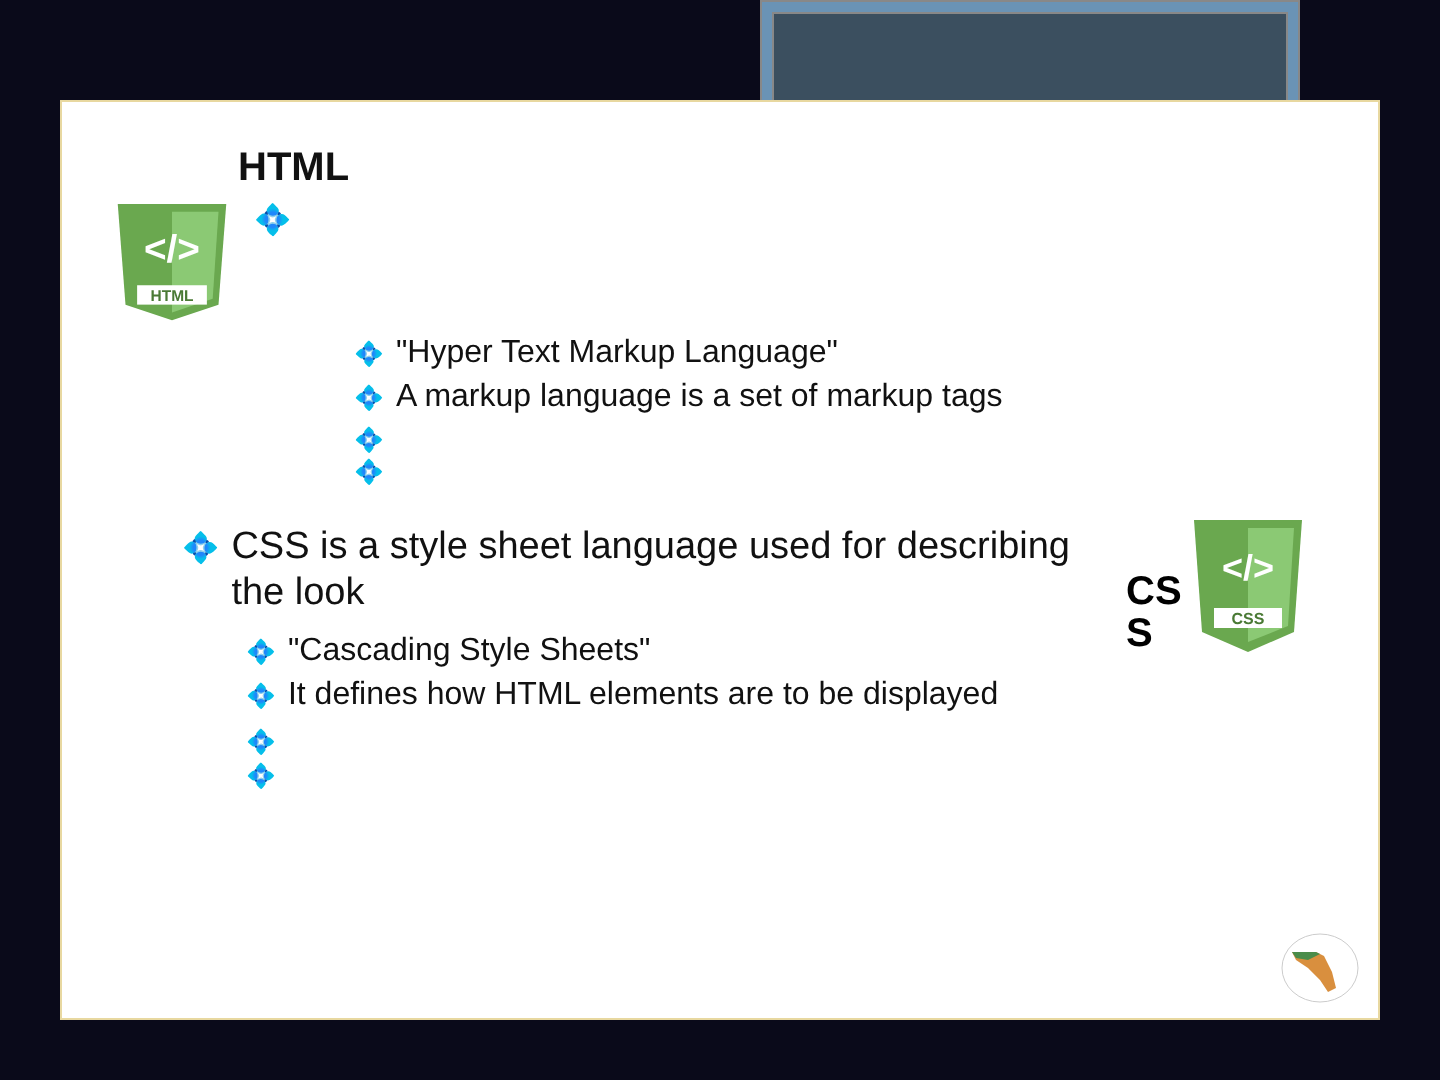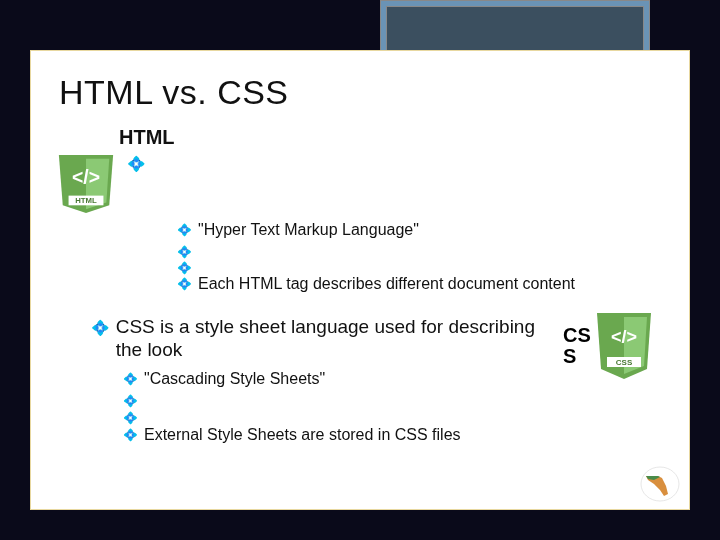--- a/index.html
+++ b/index.html
@@ -82,21 +82,21 @@
   .css-section { margin-top: 20px; position: relative; }
   .css-lvl1 { font-size: 19px; margin-left: 32px; line-height: 1.25; padding-right: 120px; }
   .css-lvl1 .bullet-icon { color: #7a1a1a; font-size: 15px; top: 4px; }
   .css-lvl2 { font-size: 16px; margin-left: 64px; line-height: 1.4; }
   .css-lvl2 .bullet-icon { color: #7a1a1a; font-size: 12px; top: 3px; }
   .css-badge-box {
     position: absolute;
     right: 8px;
     top: -4px;
     display: flex;
-    align-items: center;
+    align-items: flex-end;
     gap: 2px;
   }
   .css-label {
     font-size: 20px;
     font-weight: bold;
     line-height: 1.05;
     width: 30px;
   }
   .css-badge {
     width: 58px;
@@ -114,21 +114,20 @@
 </head>
 <body>
 
 <div class="tab-block">
   <div class="tab-outer"></div>
   <div class="tab-inner"></div>
 </div>
 
 <div class="content-panel">
 
-  <h1 class="slide-title">HTML vs. CSS</h1>
 
   <div class="section-heading">HTML</div>
 
   <div class="row-with-icon intro-block">
     <svg class="html-badge" viewBox="0 0 64 64">
       <path d="M4 2 L60 2 L56 54 L32 62 L8 54 Z" fill="#6aa84f"></path>
       <path d="M32 6 L56 6 L53 51 L32 58 Z" fill="#8bc974"></path>
       <text x="32" y="32" font-size="20" font-weight="bold" fill="#fff" text-anchor="middle">&lt;/&gt;</text>
       <rect x="14" y="44" width="36" height="10" fill="#fff"></rect>
       <text x="32" y="52" font-size="8" font-weight="bold" fill="#4a7a35" text-anchor="middle">HTML</text>
@@ -139,27 +138,27 @@
       </div>
     </div>
   </div>
 
   <div class="bullet-line lvl2">
       <span class="bullet-icon">💠</span>
       <span>"Hyper Text Markup Language"</span>
     </div>
   <div class="bullet-line lvl2">
       <span class="bullet-icon">💠</span>
+      <span>A markup language is a set of markup tags</span>
     </div>
   <div class="bullet-line lvl2">
       <span class="bullet-icon">💠</span>
     </div>
   <div class="bullet-line lvl2">
       <span class="bullet-icon">💠</span>
-      <span>Each HTML tag describes different document content</span>
     </div>
 
   <div class="css-section">
     <div class="css-badge-box">
       <div class="css-label">CS S</div>
       <svg class="css-badge" viewBox="0 0 58 70">
         <path d="M2 2 L56 2 L52 58 L29 68 L6 58 Z" fill="#6aa84f"></path>
         <path d="M29 6 L52 6 L49 55 L29 63 Z" fill="#8bc974"></path>
         <text x="29" y="32" font-size="18" font-weight="bold" fill="#fff" text-anchor="middle">&lt;/&gt;</text>
         <rect x="12" y="46" width="34" height="10" fill="#fff"></rect>
@@ -171,27 +170,27 @@
       <span class="bullet-icon">💠</span>
       <span>CSS is a style sheet language used for describing the look</span>
     </div>
     <div style="height:6px"></div>
     <div class="bullet-line css-lvl2">
         <span class="bullet-icon">💠</span>
         <span>"Cascading Style Sheets"</span>
       </div>
     <div class="bullet-line css-lvl2">
         <span class="bullet-icon">💠</span>
+        <span>It defines how HTML elements are to be displayed</span>
       </div>
     <div class="bullet-line css-lvl2">
         <span class="bullet-icon">💠</span>
       </div>
     <div class="bullet-line css-lvl2">
         <span class="bullet-icon">💠</span>
-        <span>External Style Sheets are stored in CSS files</span>
       </div>
   </div>
 
 </div>
 
 <svg class="florida-icon" viewBox="0 0 40 36">
   <ellipse cx="20" cy="18" rx="19" ry="17" fill="#fff" stroke="#ccc" stroke-width="0.5"></ellipse>
   <path d="M6 10 L18 10 L22 12 L26 20 L28 28 L24 30 L20 24 L14 18 L8 14 Z" fill="#d98f3e"></path>
   <path d="M6 10 L18 10 L20 11 L14 14 L8 13 Z" fill="#4a8c4a"></path>
 </svg>

